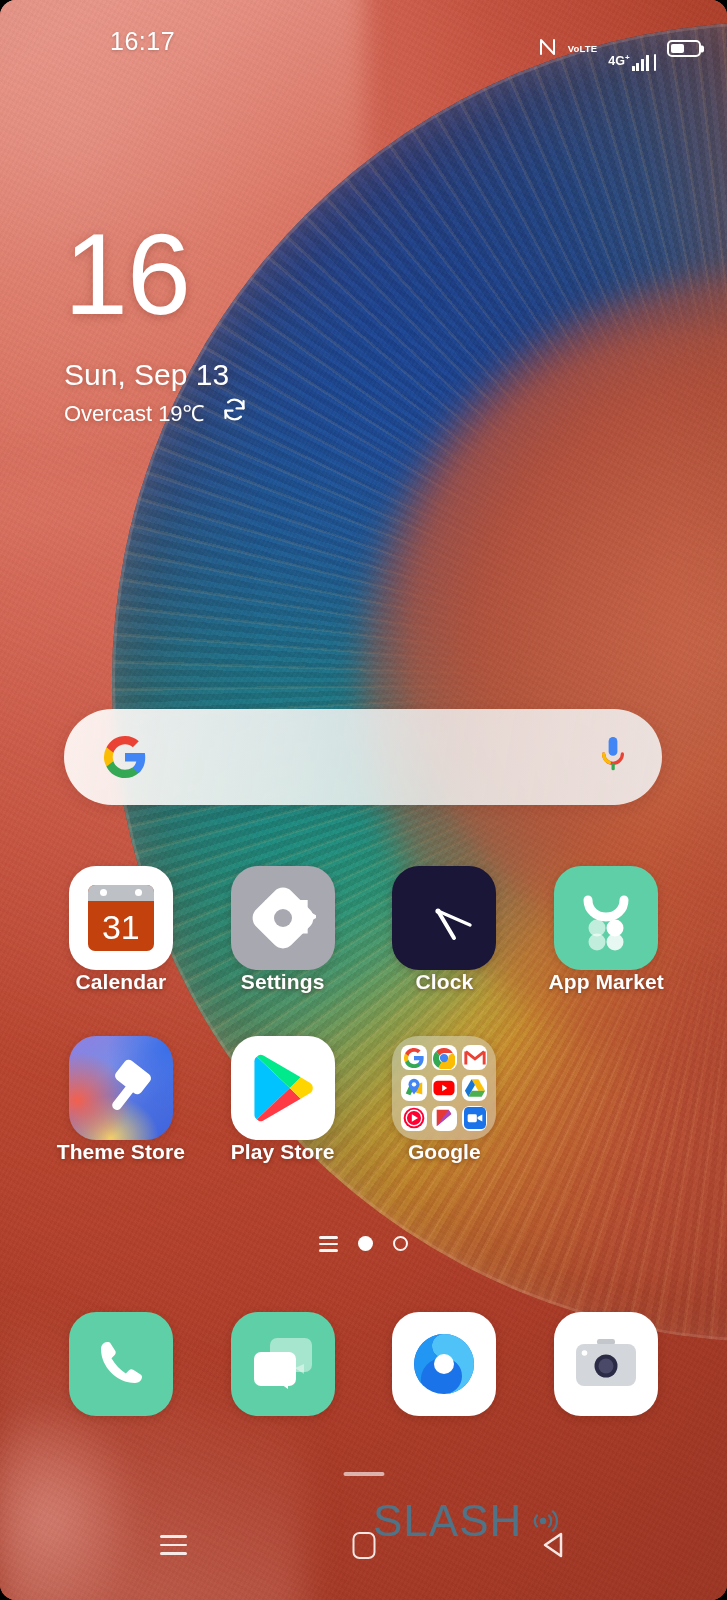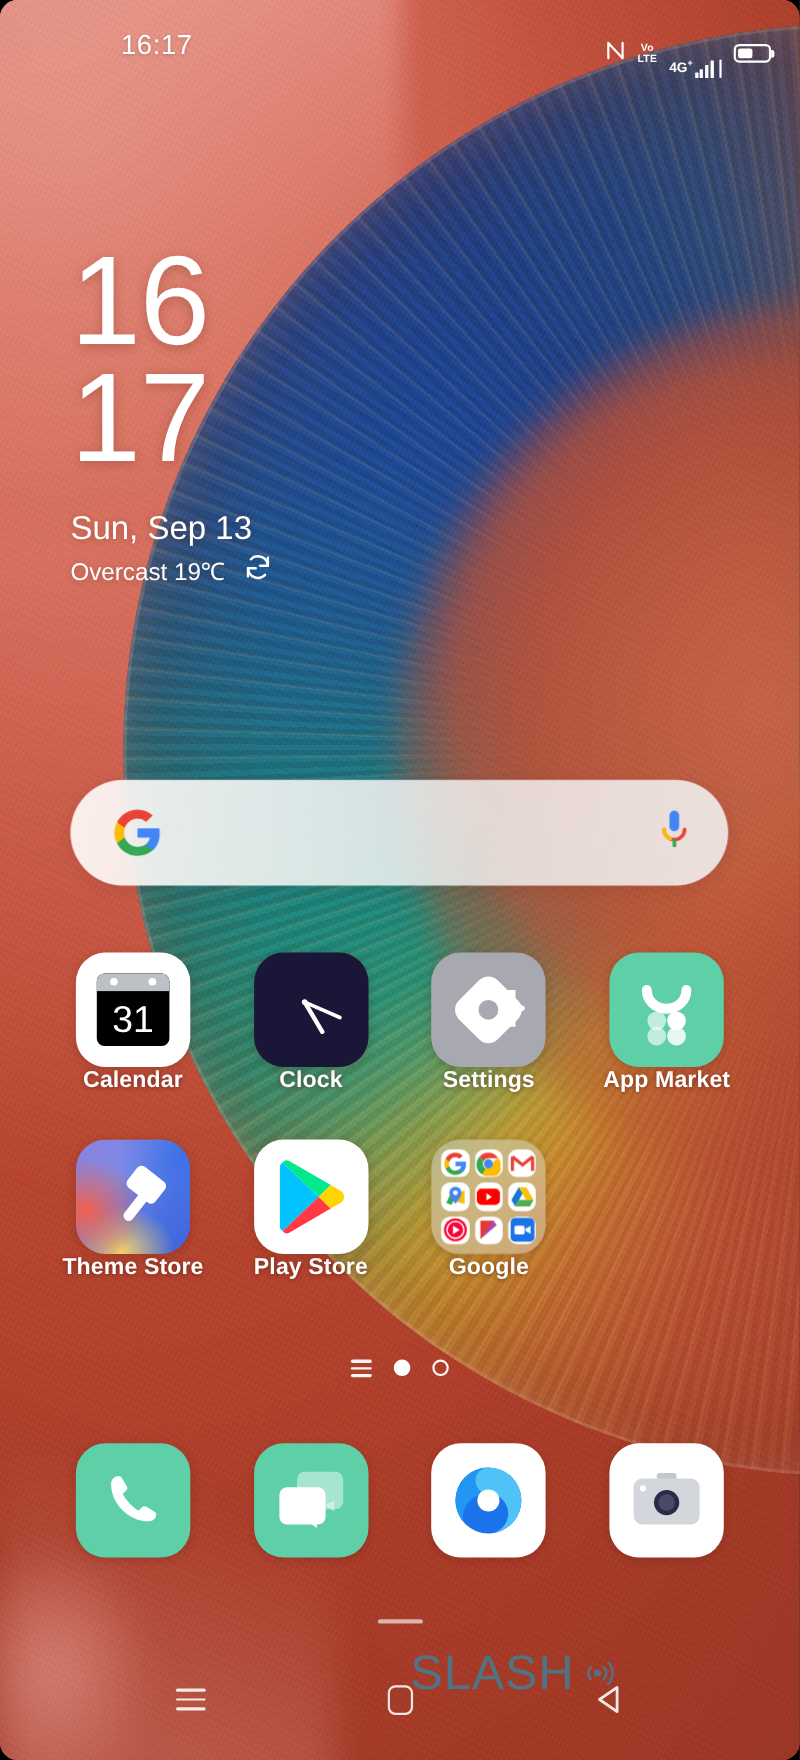--- a/index.html
+++ b/index.html
@@ -149,21 +149,21 @@
     position:absolute; left:110px; top:27px;
     font-size:25px; font-weight:400; letter-spacing:.5px;
     text-shadow:0 1px 3px rgba(0,0,0,.22);
   }
   .status-icons {
     position:absolute; right:26px; top:26px;
     display:flex; align-items:center; gap:11px;
   }
   .si { display:block; }
   .volte {
-    display:flex; flex-direction:column; align-items:center; justify-content:center;
+    display:flex; flex-direction:row; align-items:center; justify-content:center;
     line-height:1; font-size:9.5px; font-weight:700; letter-spacing:.2px;
   }
   .net-wrap { display:flex; align-items:flex-end; gap:2px;margin-top:28px; }
   .net-label { font-size:12.5px; font-weight:700; line-height:1; position:relative; top:-3px;}
   .net-label sup { font-size:8px; }
   .bars { display:flex; align-items:flex-end; gap:1.6px; height:17px; }
   .bars i { display:block; width:3px; background:#fff; border-radius:.5px; }
   .bars i:nth-child(1){height:5px;} .bars i:nth-child(2){height:8px;}
   .bars i:nth-child(3){height:12px;} .bars i:nth-child(4){height:16px;}
   .bar-sep { width:2.5px; height:17px; background:#fff; border-radius:1px; margin-left:3px;}
@@ -222,21 +222,21 @@
     box-shadow:0 2px 9px rgba(70,20,12,.20);
   }
   .label {
     color:#fff; font-size:21px; font-weight:700;
     letter-spacing:.1px; text-shadow:0 1px 5px rgba(70,20,12,.55);
     white-space:nowrap;
   }
 
   
   .ic-calendar { background:#ffffff; }
-  .cal-body { width:66px; height:66px; border-radius:7px; background:#000000; position:relative; overflow:hidden;}
+  .cal-body { width:66px; height:66px; border-radius:7px; background:#c2410c; position:relative; overflow:hidden;}
   .cal-top { position:absolute; left:0; top:0; width:100%; height:16px; background:#bdc1c6; }
   .cal-top b { position:absolute; top:4px; width:7px; height:7px; border-radius:50%; background:#fff; }
   .cal-top b:nth-child(1){ left:12px; } .cal-top b:nth-child(2){ right:12px; }
   .cal-num {
     position:absolute; left:0; right:0; top:18px; text-align:center;
     color:#fff; font-size:34px; font-weight:400; line-height:48px;
     font-family:"Liberation Sans", sans-serif;
   }
 
   .ic-weather { background:#4080f0; }
@@ -364,21 +364,20 @@
         <span class="bar-sep"></span>
       </span>
       <span class="batt">
         <span class="batt-fill"></span>
       </span>
     </div>
   </div>
 
   <div class="clockw">
     <div class="clock-h">16</div>
-    <div class="clock-m">17</div>
     <div class="clock-date">Sun, Sep 13</div>
     <div class="clock-weather">
       <span>Overcast 19℃</span>
       <span class="refresh-ic">
         <svg width="27" height="27" viewBox="0 0 24 24" fill="none">
           <path d="M20 11a8 8 0 0 0-13.7-5.3M4 13a8 8 0 0 0 13.7 5.3" stroke="#fff" stroke-width="2" stroke-linecap="round"></path>
           <path d="M20 4.5V11h-6.2" stroke="#fff" stroke-width="2" stroke-linecap="round" stroke-linejoin="round"></path>
           <path d="M4 19.5V13h6.2" stroke="#fff" stroke-width="2" stroke-linecap="round" stroke-linejoin="round"></path>
         </svg>
       </span>
@@ -414,39 +413,39 @@
               <b></b>
             </div>
           <div class="cal-num">31</div>
         </div>
       </div>
       <div class="label">Calendar</div>
     </div>
 
 
     <div class="app">
+      <div class="icon ic-settings">
+        <svg width="66" height="66" viewBox="0 0 66 66">
+          <path d="M33 2 45 14h12v12l12 7-12 7v12H45L33 64 21 52H9V40L-3 33l12-7V14h12z" transform="translate(4,0) scale(0.88) translate(4,3)" fill="#fff"></path>
+          <rect x="8" y="8" width="50" height="50" rx="12" transform="rotate(45 33 33)" fill="#fff"></rect>
+          <circle cx="33" cy="33" r="9" fill="#a8a8b0"></circle>
+        </svg>
+      </div>
+      <div class="label">Settings</div>
+    </div>
+
+    <div class="app">
       <div class="icon ic-clock">
         <svg width="104" height="104" viewBox="0 0 104 104">
           <line x1="46" y1="45" x2="78" y2="59" stroke="#fff" stroke-width="3.4" stroke-linecap="round"></line>
           <line x1="46" y1="45" x2="62" y2="72" stroke="#fff" stroke-width="4" stroke-linecap="round"></line>
           <circle cx="46" cy="45" r="2.6" fill="#fff"></circle>
         </svg>
       </div>
       <div class="label">Clock</div>
-    </div>
-
-    <div class="app">
-      <div class="icon ic-settings">
-        <svg width="66" height="66" viewBox="0 0 66 66">
-          <path d="M33 2 45 14h12v12l12 7-12 7v12H45L33 64 21 52H9V40L-3 33l12-7V14h12z" transform="translate(4,0) scale(0.88) translate(4,3)" fill="#fff"></path>
-          <rect x="8" y="8" width="50" height="50" rx="12" transform="rotate(45 33 33)" fill="#fff"></rect>
-          <circle cx="33" cy="33" r="9" fill="#a8a8b0"></circle>
-        </svg>
-      </div>
-      <div class="label">Settings</div>
     </div>
 
     <div class="app">
       <div class="icon ic-appmarket">
         <svg width="68" height="68" viewBox="0 0 68 68">
           <path d="M16 16c0 10 8 17 18 17s18-7 18-17" stroke="#fff" stroke-width="9" fill="none" stroke-linecap="round"></path>
           <circle cx="25" cy="44" r="8.5" fill="#fff" opacity=".62"></circle>
           <circle cx="43" cy="44" r="8.5" fill="#fff"></circle>
           <circle cx="25" cy="58" r="8.5" fill="#fff" opacity=".62"></circle>
           <circle cx="43" cy="58" r="8.5" fill="#fff" opacity=".85"></circle>

